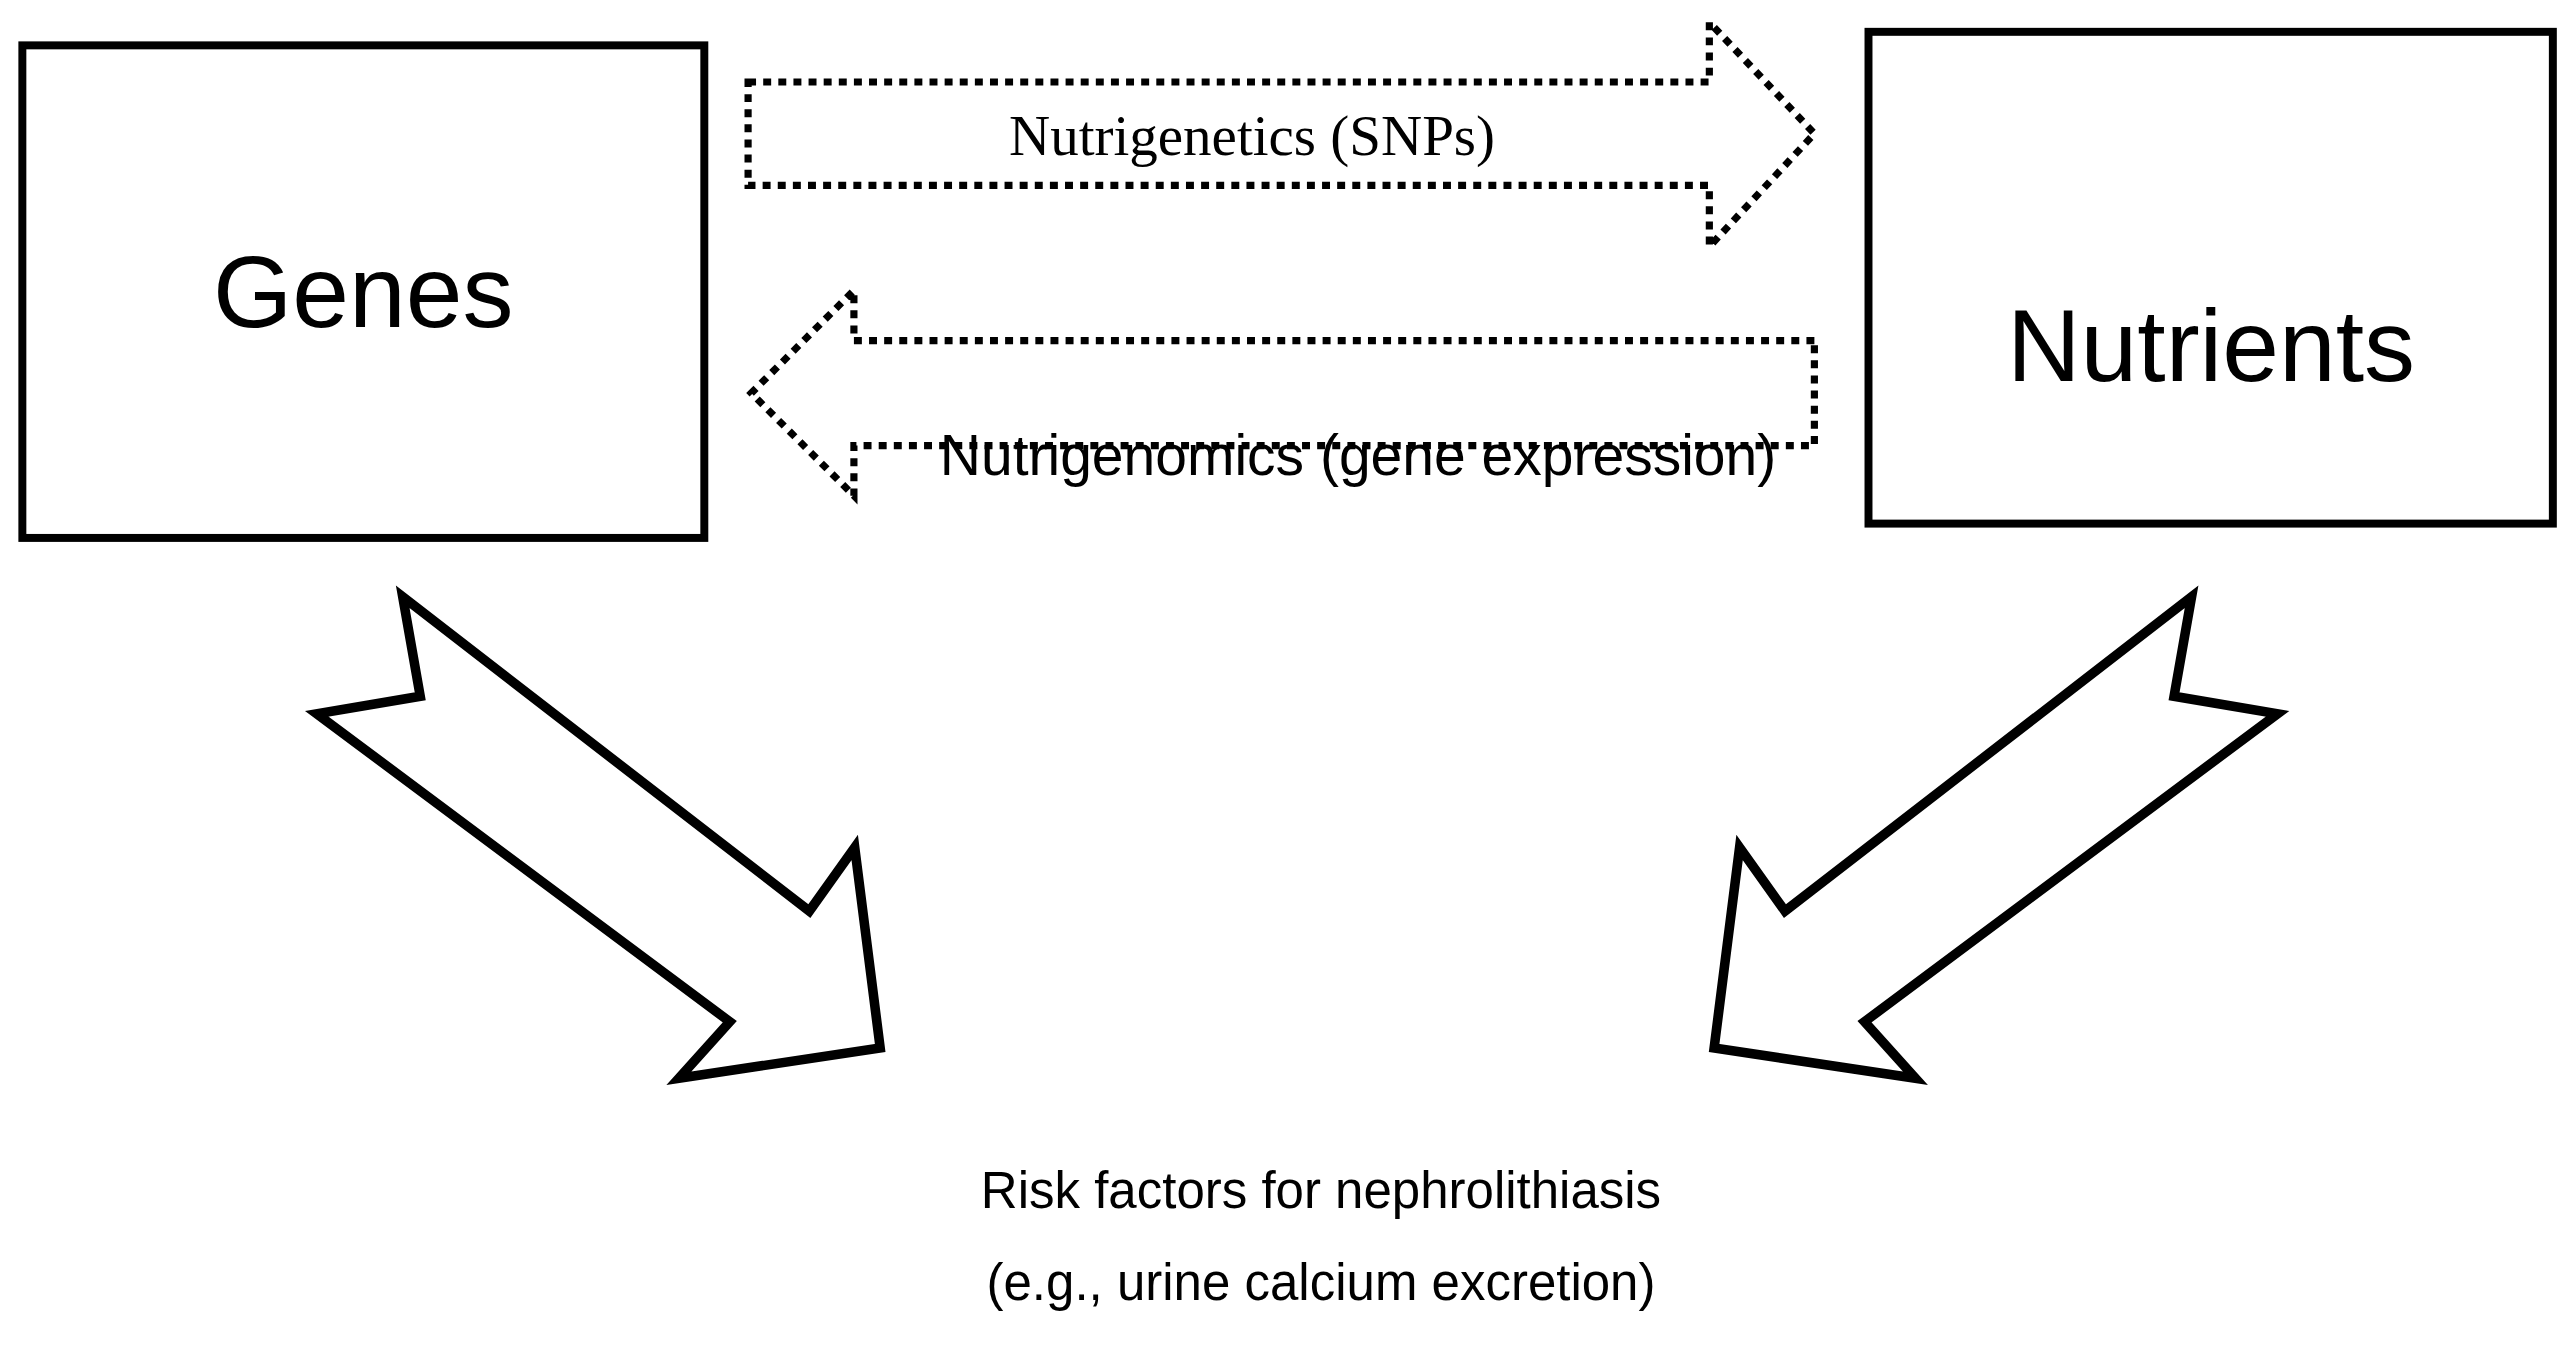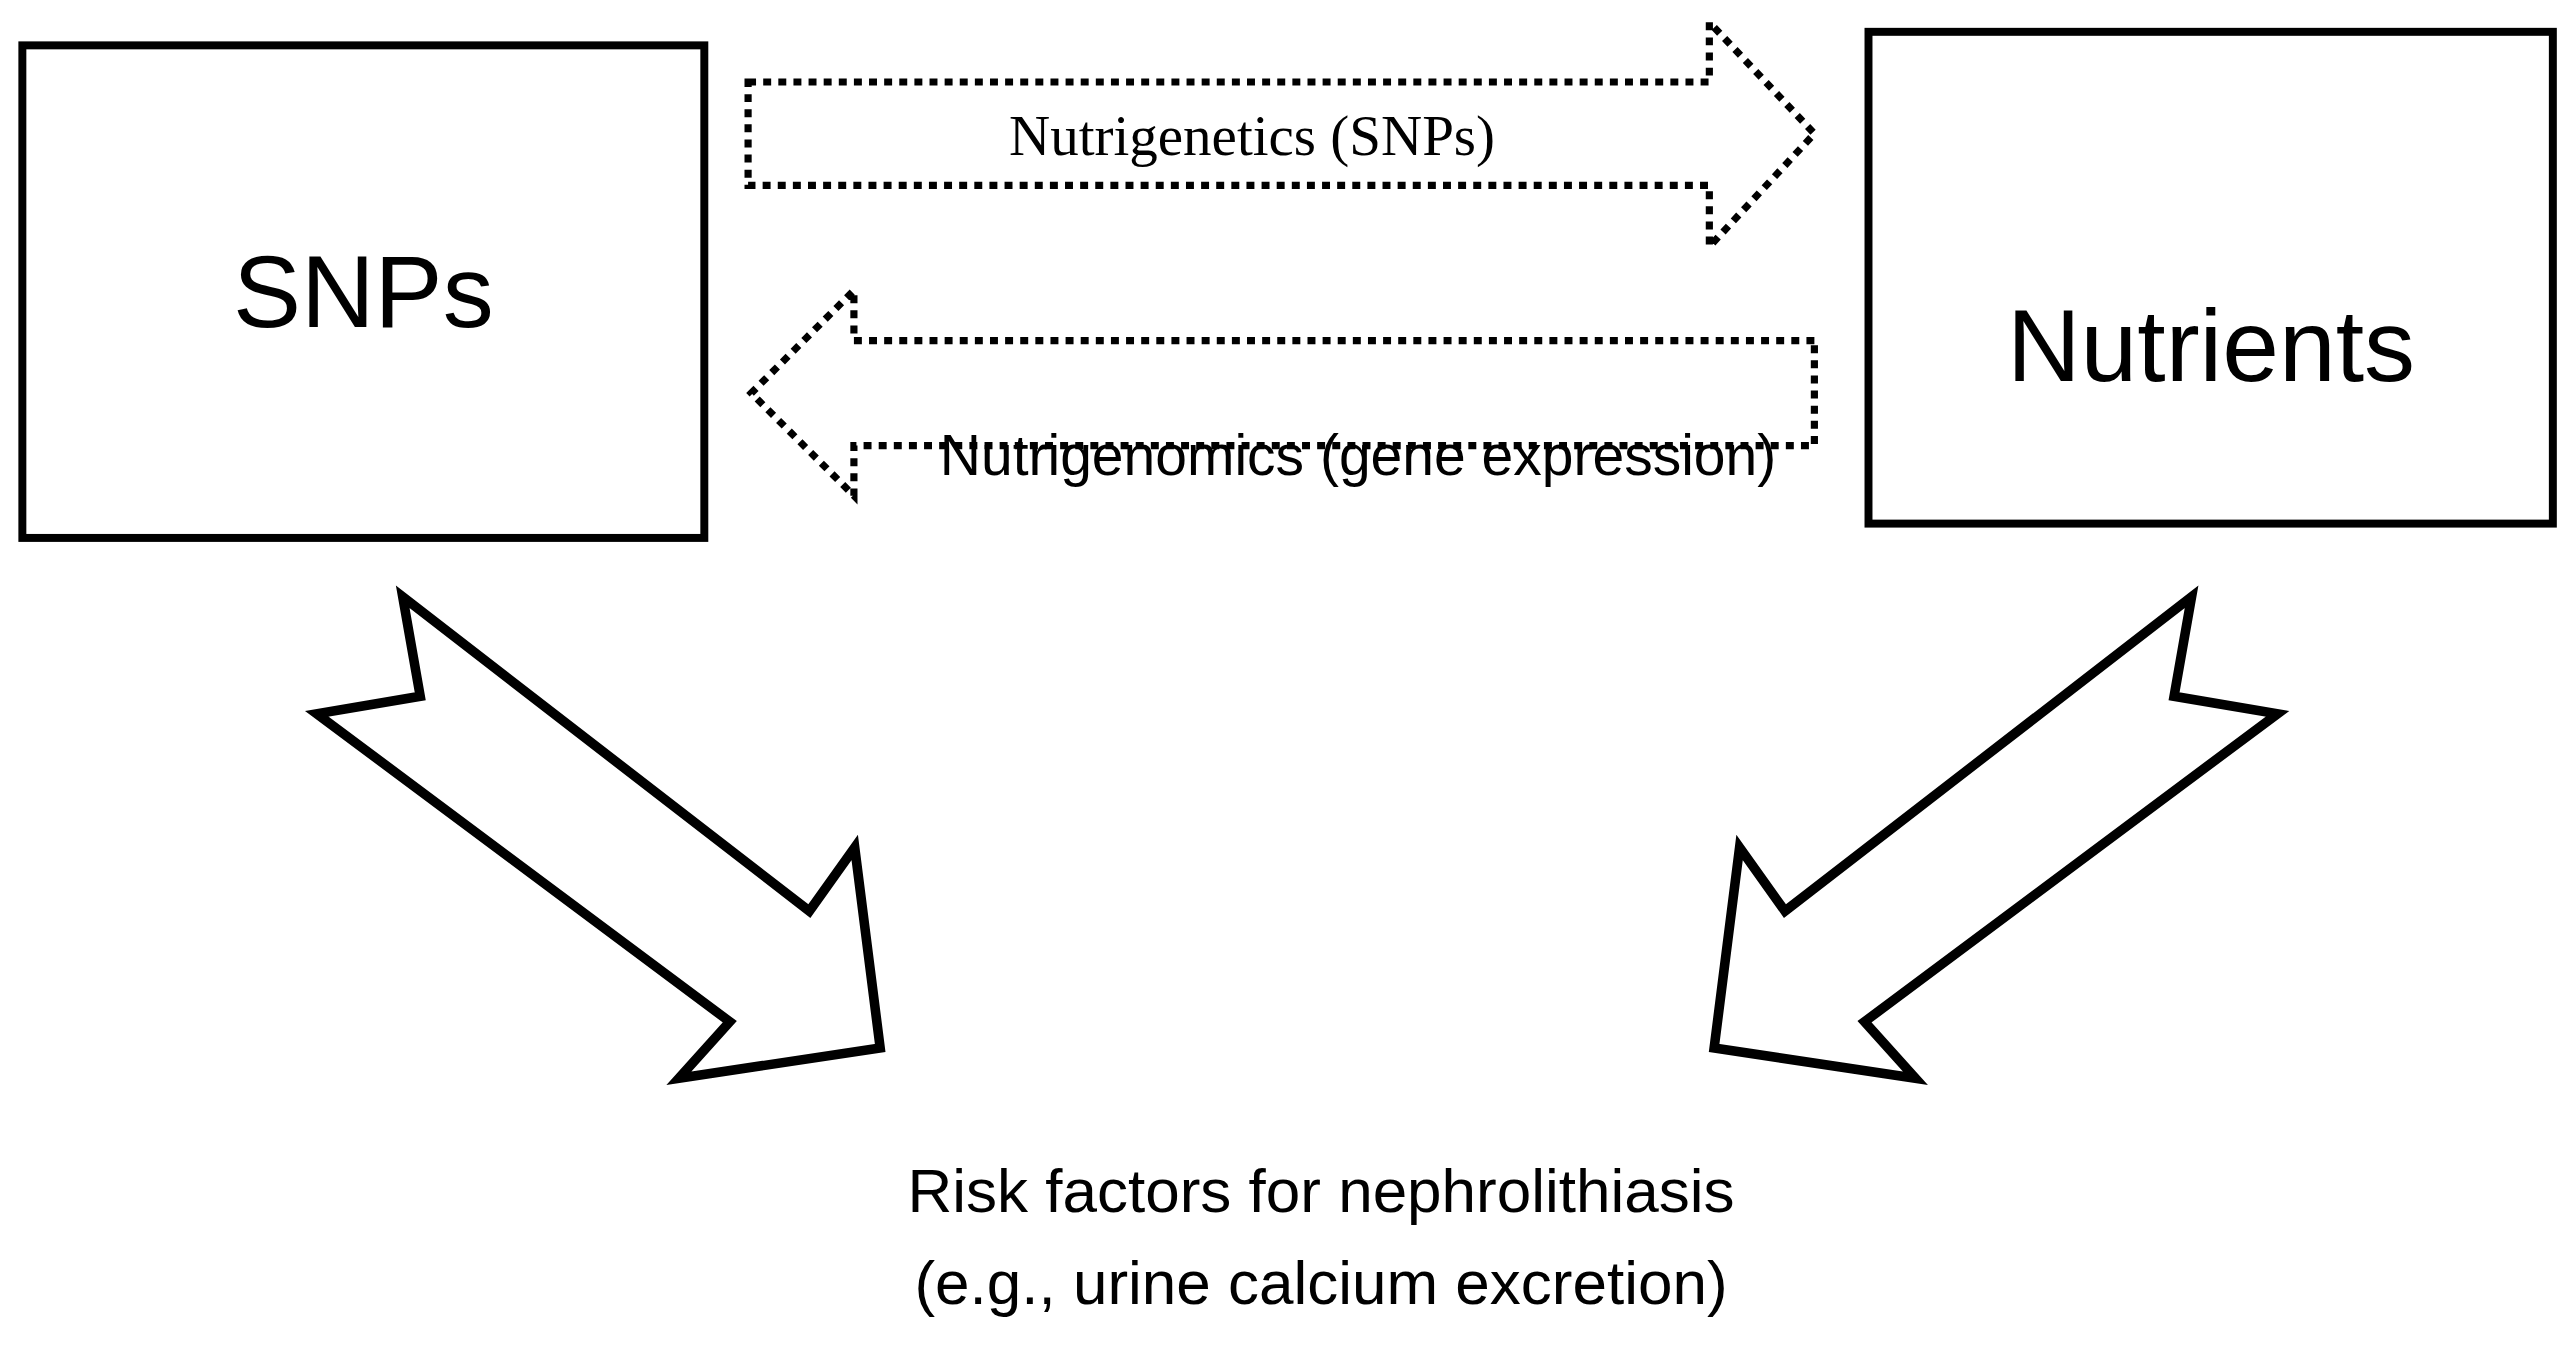--- a/index.html
+++ b/index.html
@@ -38,21 +38,21 @@
     white-space: nowrap;
   }
   .arrow-label.nutrigenetics { left: 1252px; top: 135px; font-family: Liberation Serif, serif; }
   .arrow-label.nutrigenomics { left: 1358px; top: 411px; margin-top: 44px; }
   .caption {
     position: absolute;
     left: 1321px;
     top: 1237px;
     transform: translate(-50%, -50%);
     text-align: center;
-    font-size: 62px;
+    font-size: 51px;
     line-height: 92px;
     white-space: nowrap;
   }
   .caption span { display: block; }
 </style>
 </head>
 <body>
 
 <div class="canvas">
 
@@ -64,21 +64,21 @@
 
     <polygon points="940,103 2148,103 2148,28 2280,168 2148,310 2148,233 940,233" stroke-width="9" stroke-dasharray="10 9" stroke-linecap="butt" stroke="#000000" fill="#ffffff"></polygon>
 
     <polygon points="2280,428 1073,428 1073,365 944,494 1073,623 1073,560 2280,560" stroke-width="9" stroke-dasharray="10 9" stroke-linecap="butt" stroke="#000000" fill="#ffffff"></polygon>
 
     <polygon points="506,750 1017,1145 1074,1065 1106,1317 853,1355 917,1284 398,897 528,875" stroke-width="12" stroke-linejoin="miter" stroke="#000000" fill="#ffffff"></polygon>
 
     <polygon points="2754,750 2243,1145 2186,1065 2154,1317 2407,1355 2343,1284 2862,897 2732,875" stroke-width="12" stroke-linejoin="miter" stroke="#000000" fill="#ffffff"></polygon>
   </svg>
 
-  <div class="box-label genes">SNPs</div>
+  <div class="box-label genes">Genes</div>
 
   <div class="box-label nutrients">Nutrients</div>
 
   <div class="arrow-label nutrigenetics">Nutrigenetics (SNPs)</div>
 
   <div class="arrow-label nutrigenomics">Nutrigenomics (gene expression)</div>
 
   <div class="caption">
     <span>Risk factors for nephrolithiasis</span>
     <span>(e.g., urine calcium excretion)</span>

